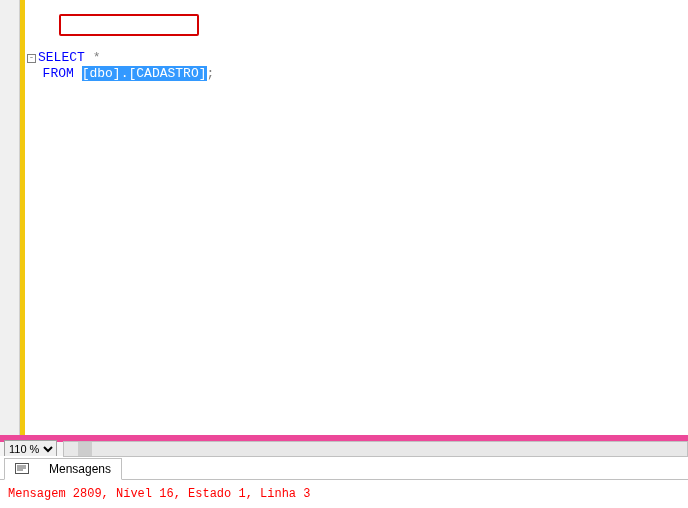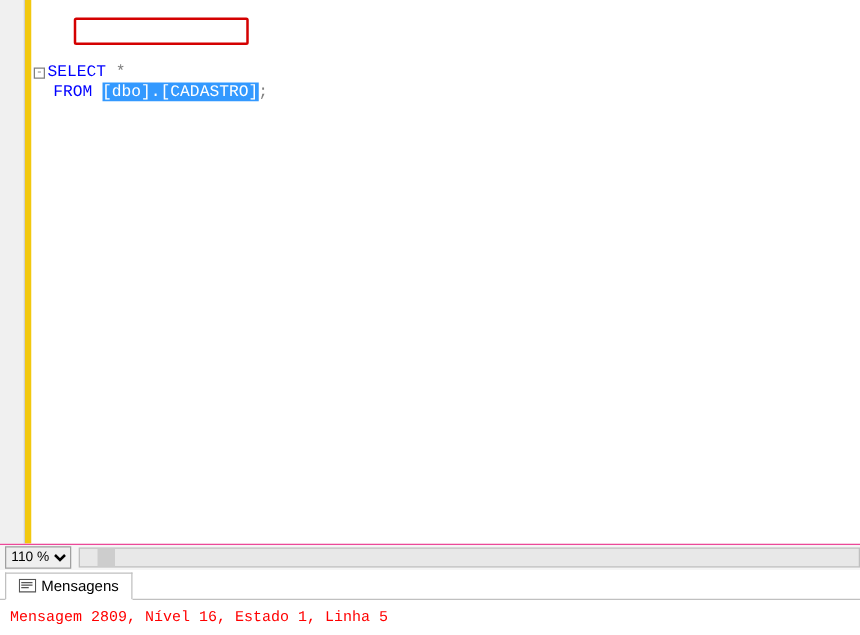--- a/index.html
+++ b/index.html
@@ -66,21 +66,21 @@
   line-height: 7px;
   font-size: 9px;
   color: #808080;
   vertical-align: 1px;
   margin-right: 2px;
 }
 .bottom-bar {
   display: flex;
   align-items: center;
   height: 21px;
-  border-top: 1px solid #ec4899;
+  border-top: 7px solid #ec4899;
   background: #f5f5f5;
   font-family: 'Segoe UI', Tahoma, sans-serif;
   font-size: 11px;
 }
 .zoom {
   padding: 0 0 0 4px;
   white-space: nowrap;
 }
 .zoom select {
   font-size: 11px;
@@ -108,21 +108,21 @@
   align-items: flex-end;
   height: 24px;
   background: #fff;
   border-bottom: 1px solid #c0c0c0;
   font-family: 'Segoe UI', Tahoma, sans-serif;
   font-size: 12px;
 }
 .tab {
   display: flex;
   align-items: center;
-  gap: 4px;
+  gap: 20px;
   padding: 3px 10px;
   border: 1px solid #c0c0c0;
   border-bottom: 1px solid #fff;
   background: #fff;
   margin-left: 4px;
   margin-bottom: -1px;
 }
 .tab .icon {
   width: 14px;
   height: 13px;
@@ -177,14 +177,14 @@
         <line x1="2" y1="3" x2="11" y2="3" stroke="#555" stroke-width="1"></line>
         <line x1="2" y1="5" x2="11" y2="5" stroke="#555" stroke-width="1"></line>
         <line x1="2" y1="7" x2="8" y2="7" stroke="#555" stroke-width="1"></line>
       </svg>
     </span>
     <span>Mensagens</span>
   </div>
 </div>
 
 <div class="msg">
-  <div>Mensagem 2809, Nível 16, Estado 1, Linha 5</div>
+  <div>Mensagem 2809, Nível 16, Estado 1, Linha 3</div>
 </div>
 
 </body></html>

